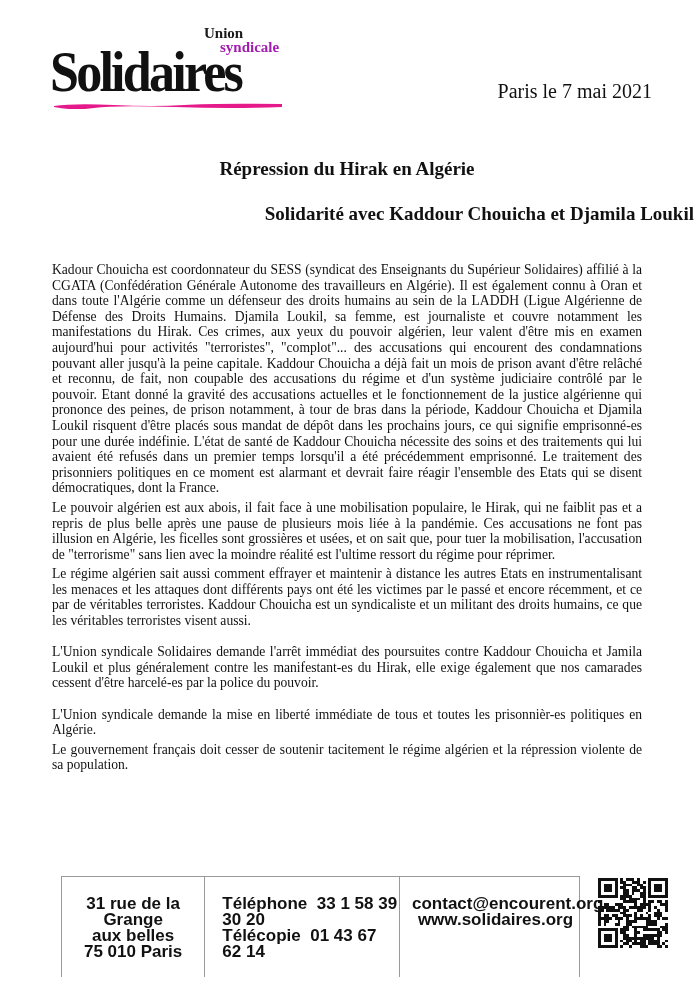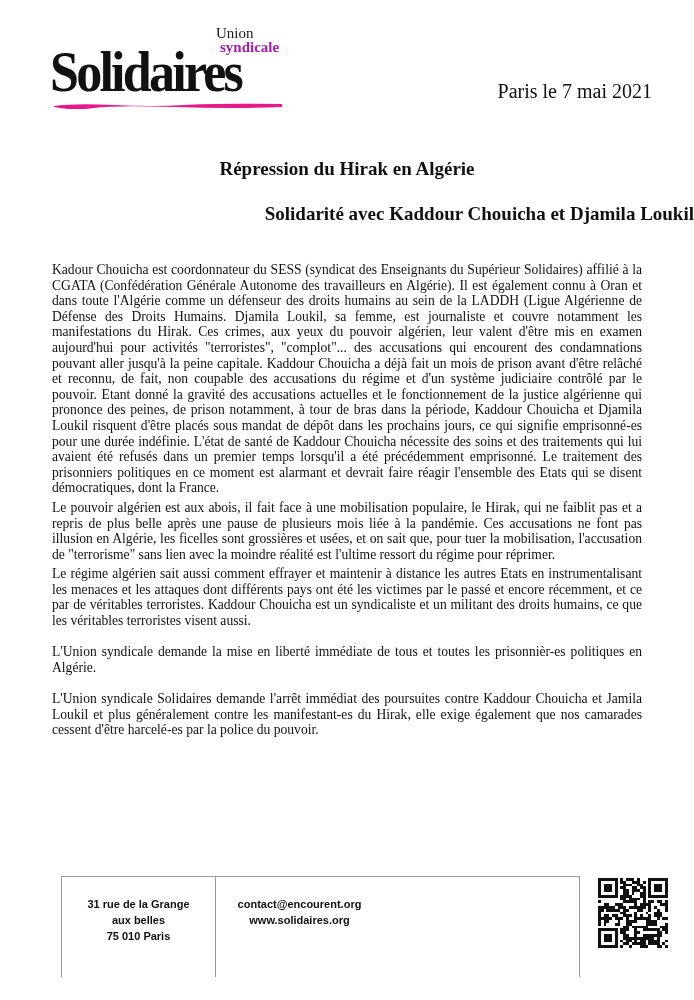--- a/index.html
+++ b/index.html
@@ -1,28 +1,28 @@
 <!DOCTYPE html>
 <html><head>
 <meta charset="utf-8">
 <style>
   html, body { margin: 0; padding: 0; background: #ffffff; }
   body { width: 694px; height: 1000px; position: relative; overflow: hidden; font-family: "Liberation Serif", serif; color: #111; }
   .logo { position: absolute; left: 44px; top: 26px; width: 250px; height: 90px; }
-  .logo-union { position: absolute; left: 172px; top: 0px; font-family: "Liberation Serif", serif; font-weight: normal; font-size: 15px; line-height: 15px; color: #1a1a1a; }
+  .logo-union { position: absolute; left: 160px; top: 0px; font-family: "Liberation Serif", serif; font-weight: bold; font-size: 15px; line-height: 15px; color: #1a1a1a; }
   .logo-syndicale { position: absolute; left: 176px; top: 14px; font-family: "Liberation Serif", serif; font-weight: bold; font-size: 15px; line-height: 15px; color: #a21caf; }
   .logo-word { position: absolute; left: 6px; top: 18px; font-family: "Liberation Serif", serif; font-weight: bold; font-size: 56px; line-height: 56px; letter-spacing: -3px; color: #111; transform: scaleX(0.93); transform-origin: left top; }
   .logo-stroke { position: absolute; left: 10px; top: 76px; width: 228px; height: 7px; }
   .date { position: absolute; right: 42px; top: 80px; font-size: 20px; }
   .title1 { position: absolute; left: 0; right: 0; top: 158px; text-align: center; font-weight: bold; font-size: 19px; }
   .title2 { position: absolute; left: 0; right: 0; top: 203px; text-align: right; font-weight: bold; font-size: 19px; }
   .body { position: absolute; left: 48px; width: 598px; top: 258px; font-size: 13.6px; line-height: 15.6px; text-align: justify; }
   .body p { margin: 4px; }
   .body p.gap { margin-top: 15.6px; }
-  .footer { position: absolute; left: 61px; top: 876px; width: 517px; height: 100px; border: 1px solid #999; border-bottom: none; display: flex; font-family: "Liberation Sans", sans-serif; font-weight: bold; font-size: 11px; line-height: 16px; }
+  .footer { position: absolute; left: 61px; top: 876px; width: 517px; height: 100px; border: 1px solid #999; border-bottom: none; display: flex; font-family: "Liberation Sans", sans-serif; font-weight: bold; font-size: 17px; line-height: 16px; gap: 12px; }
   .fcol { border-right: 1px solid #999; box-sizing: border-box; padding-top: 19px; }
   .fcol:last-child { border-right: none; }
   .fc1 { width: 154px; text-align: center; }
   .fc2 { width: 196px; padding-left: 5px; }
   .fc3 { width: 167px; text-align: center; }
   .qr { position: absolute; left: 598px; top: 878px; width: 70px; height: 70px; }
 </style>
 </head>
 <body>
 
@@ -37,29 +37,34 @@
 
 <div class="date">Paris le 7 mai 2021</div>
 
 <div class="title1">Répression du Hirak en Algérie</div>
 <div class="title2">Solidarité avec Kaddour Chouicha et Djamila Loukil</div>
 
 <div class="body">
   <p>Kadour Chouicha est coordonnateur du SESS (syndicat des Enseignants du Supérieur Solidaires) affilié à la CGATA (Confédération Générale Autonome des travailleurs en Algérie). Il est également connu à Oran et dans toute l'Algérie comme un défenseur des droits humains au sein de la LADDH (Ligue Algérienne de Défense des Droits Humains. Djamila Loukil, sa femme, est journaliste et couvre notamment les manifestations du Hirak. Ces crimes, aux yeux du pouvoir algérien, leur valent d'être mis en examen aujourd'hui pour activités "terroristes", "complot"... des accusations qui encourent des condamnations pouvant aller jusqu'à la peine capitale. Kaddour Chouicha a déjà fait un mois de prison avant d'être relâché et reconnu, de fait, non coupable des accusations du régime et d'un système judiciaire contrôlé par le pouvoir. Etant donné la gravité des accusations actuelles et le fonctionnement de la justice algérienne qui prononce des peines, de prison notamment, à tour de bras dans la période, Kaddour Chouicha et Djamila Loukil risquent d'être placés sous mandat de dépôt dans les prochains jours, ce qui signifie emprisonné-es pour une durée indéfinie. L'état de santé de Kaddour Chouicha nécessite des soins et des traitements qui lui avaient été refusés dans un premier temps lorsqu'il a été précédemment emprisonné. Le traitement des prisonniers politiques en ce moment est alarmant et devrait faire réagir l'ensemble des Etats qui se disent démocratiques, dont la France.</p>
   <p>Le pouvoir algérien est aux abois, il fait face à une mobilisation populaire, le Hirak, qui ne faiblit pas et a repris de plus belle après une pause de plusieurs mois liée à la pandémie. Ces accusations ne font pas illusion en Algérie, les ficelles sont grossières et usées, et on sait que, pour tuer la mobilisation, l'accusation de "terrorisme" sans lien avec la moindre réalité est l'ultime ressort du régime pour réprimer.</p>
   <p>Le régime algérien sait aussi comment effrayer et maintenir à distance les autres Etats en instrumentalisant les menaces et les attaques dont différents pays ont été les victimes par le passé et encore récemment, et ce par de véritables terroristes. Kaddour Chouicha est un syndicaliste et un militant des droits humains, ce que les véritables terroristes visent aussi.</p>
+  <p class="gap">L'Union syndicale Solidaires demande l'arrêt immédiat des poursuites contre Kaddour Chouicha et Jamila Loukil et plus généralement contre les manifestant-es du Hirak, elle exige également que nos camarades cessent d'être harcelé-es par la police du pouvoir.</p>
   <p class="gap">L'Union syndicale demande la mise en liberté immédiate de tous et toutes les prisonnièr-es politiques en Algérie.</p>
-  <p class="gap">L'Union syndicale Solidaires demande l'arrêt immédiat des poursuites contre Kaddour Chouicha et Jamila Loukil et plus généralement contre les manifestant-es du Hirak, elle exige également que nos camarades cessent d'être harcelé-es par la police du pouvoir.</p>
+  <p>Le gouvernement français doit cesser de soutenir tacitement le régime algérien et la répression violente de sa population.</p>
 </div>
 
 <div class="footer">
   <div class="fcol fc1">
     <div>31 rue de la Grange</div>
     <div>aux belles</div>
     <div>75 010 Paris</div>
+  </div>
+  <div class="fcol fc2">
+    <div><span>Téléphone</span>&nbsp; <span>33 1 58 39 30 20</span></div>
+    <div><span>Télécopie</span>&nbsp; <span>01 43 67 62 14</span></div>
   </div>
   <div class="fcol fc3">
     <div>contact@encourent.org</div>
     <div>www.solidaires.org</div>
   </div>
 </div>
 
 <svg class="qr" viewBox="0 0 25 25" shape-rendering="crispEdges">
     <rect x="8" y="0" width="1" height="1" fill="#111"></rect>
     <rect x="10" y="0" width="1" height="1" fill="#111"></rect>

